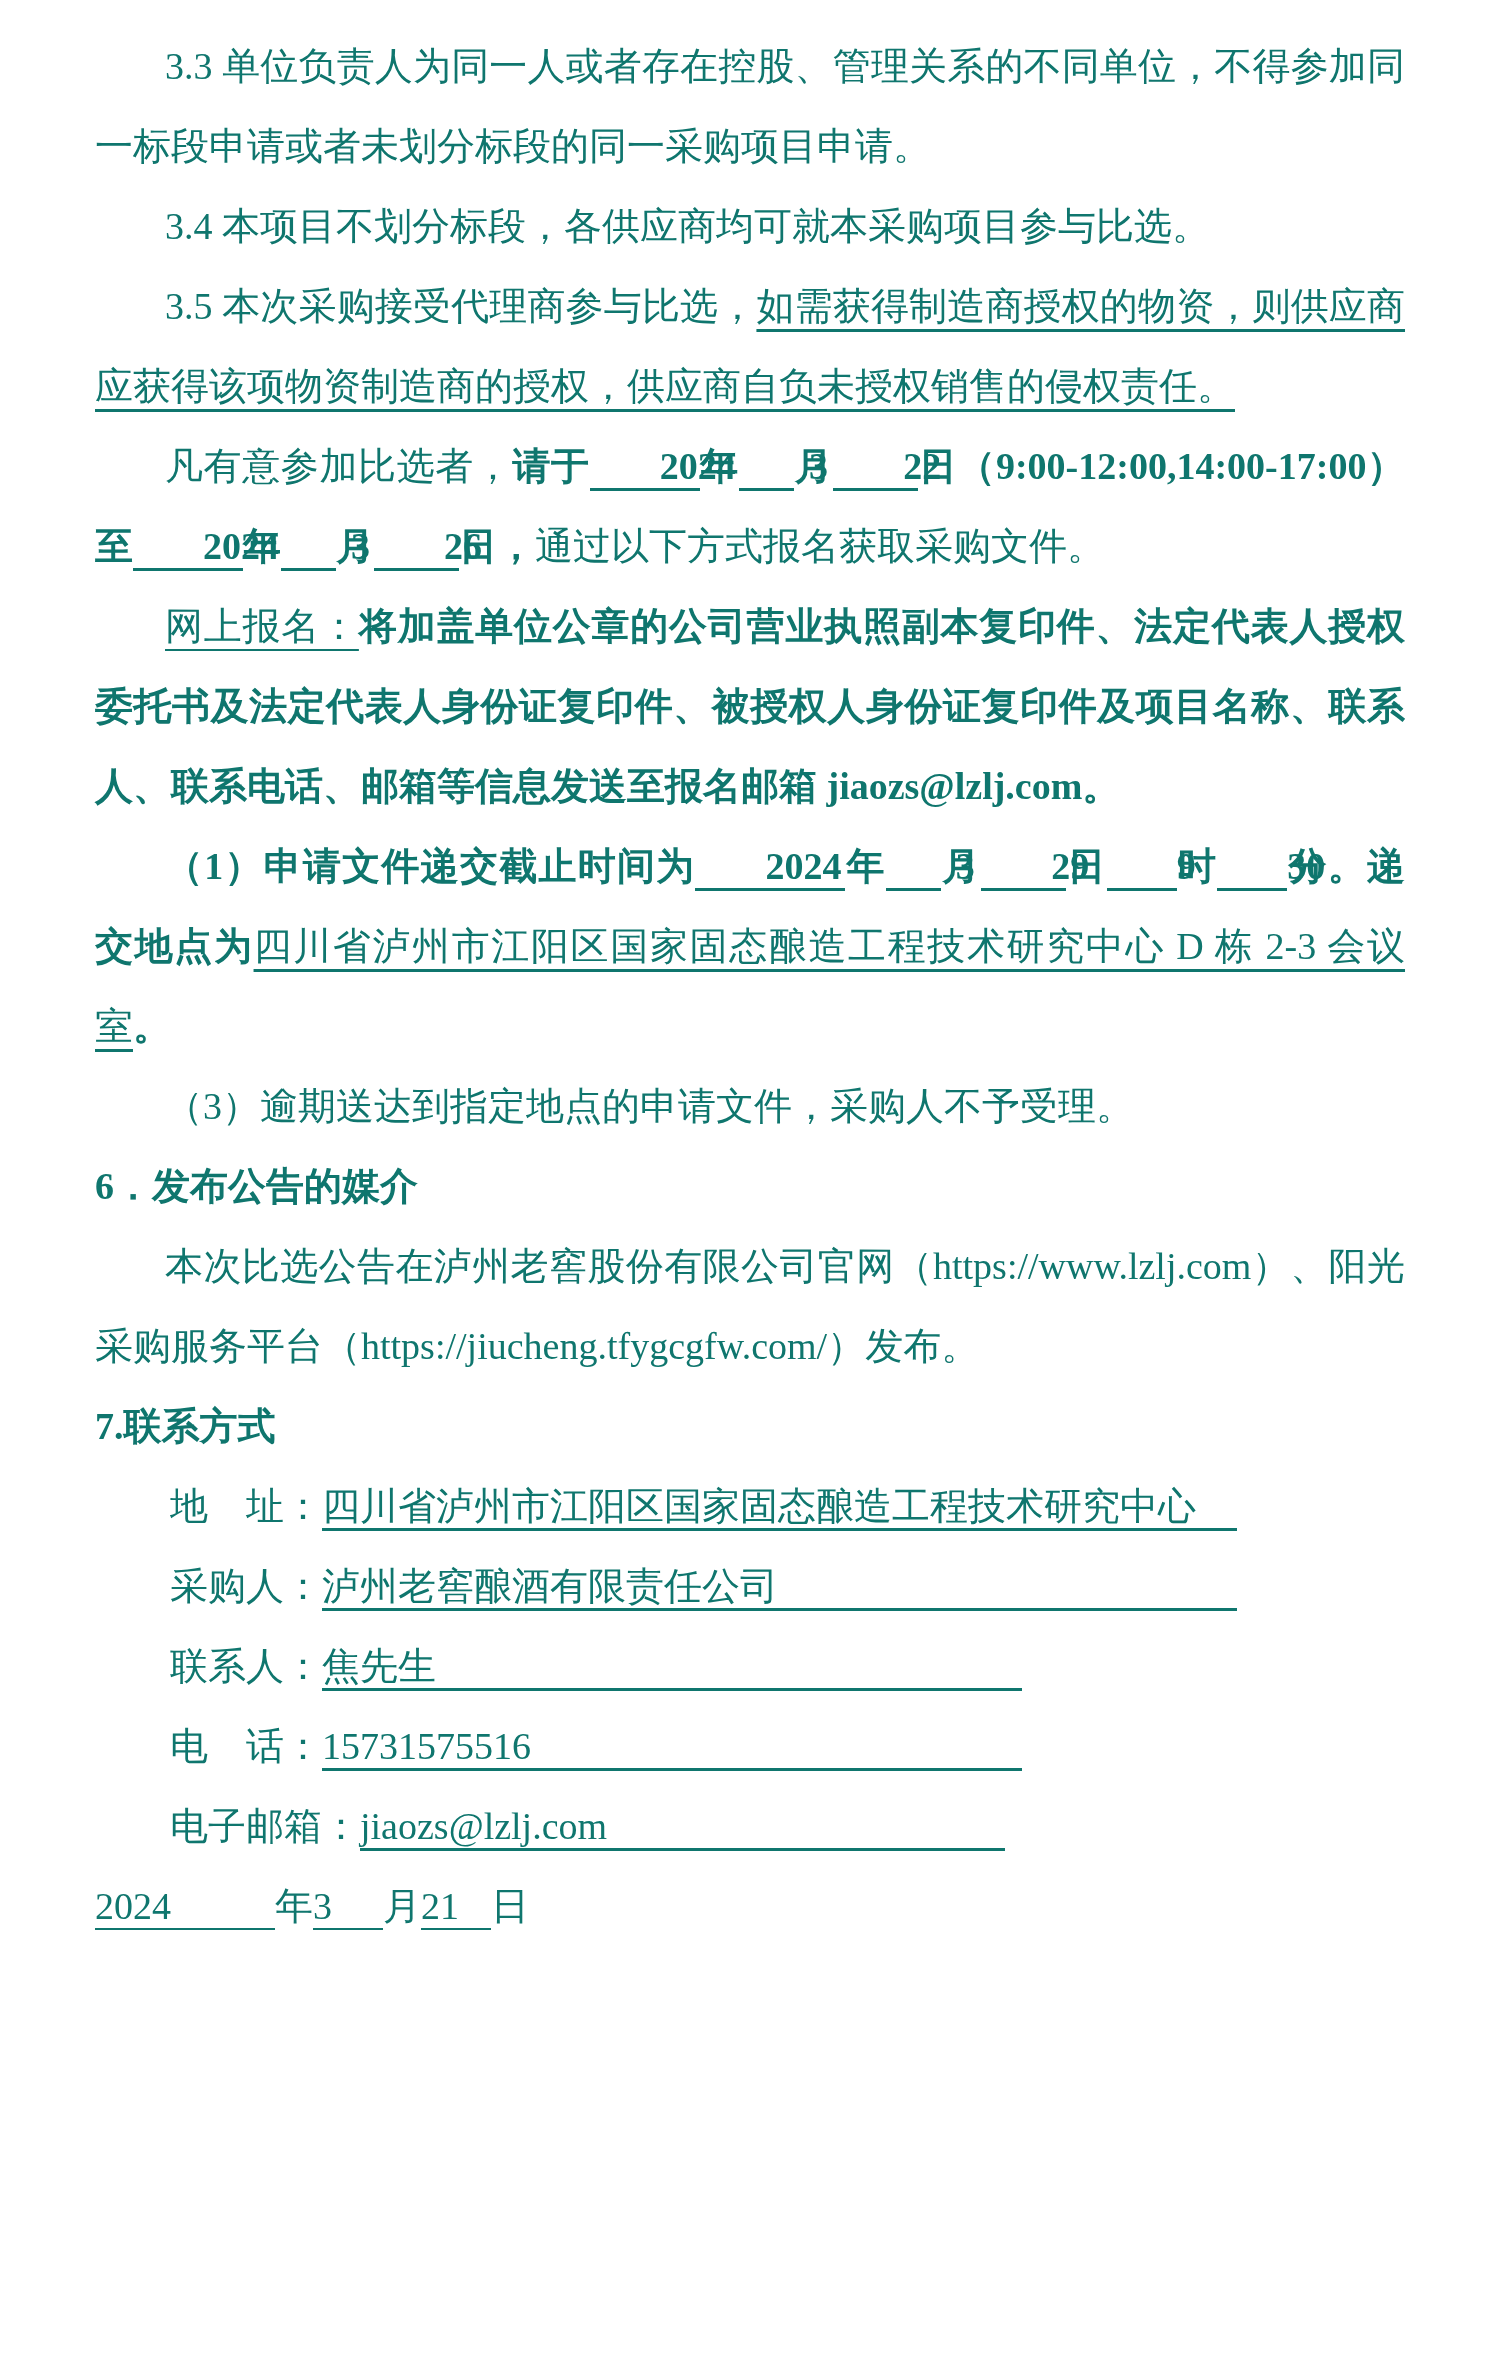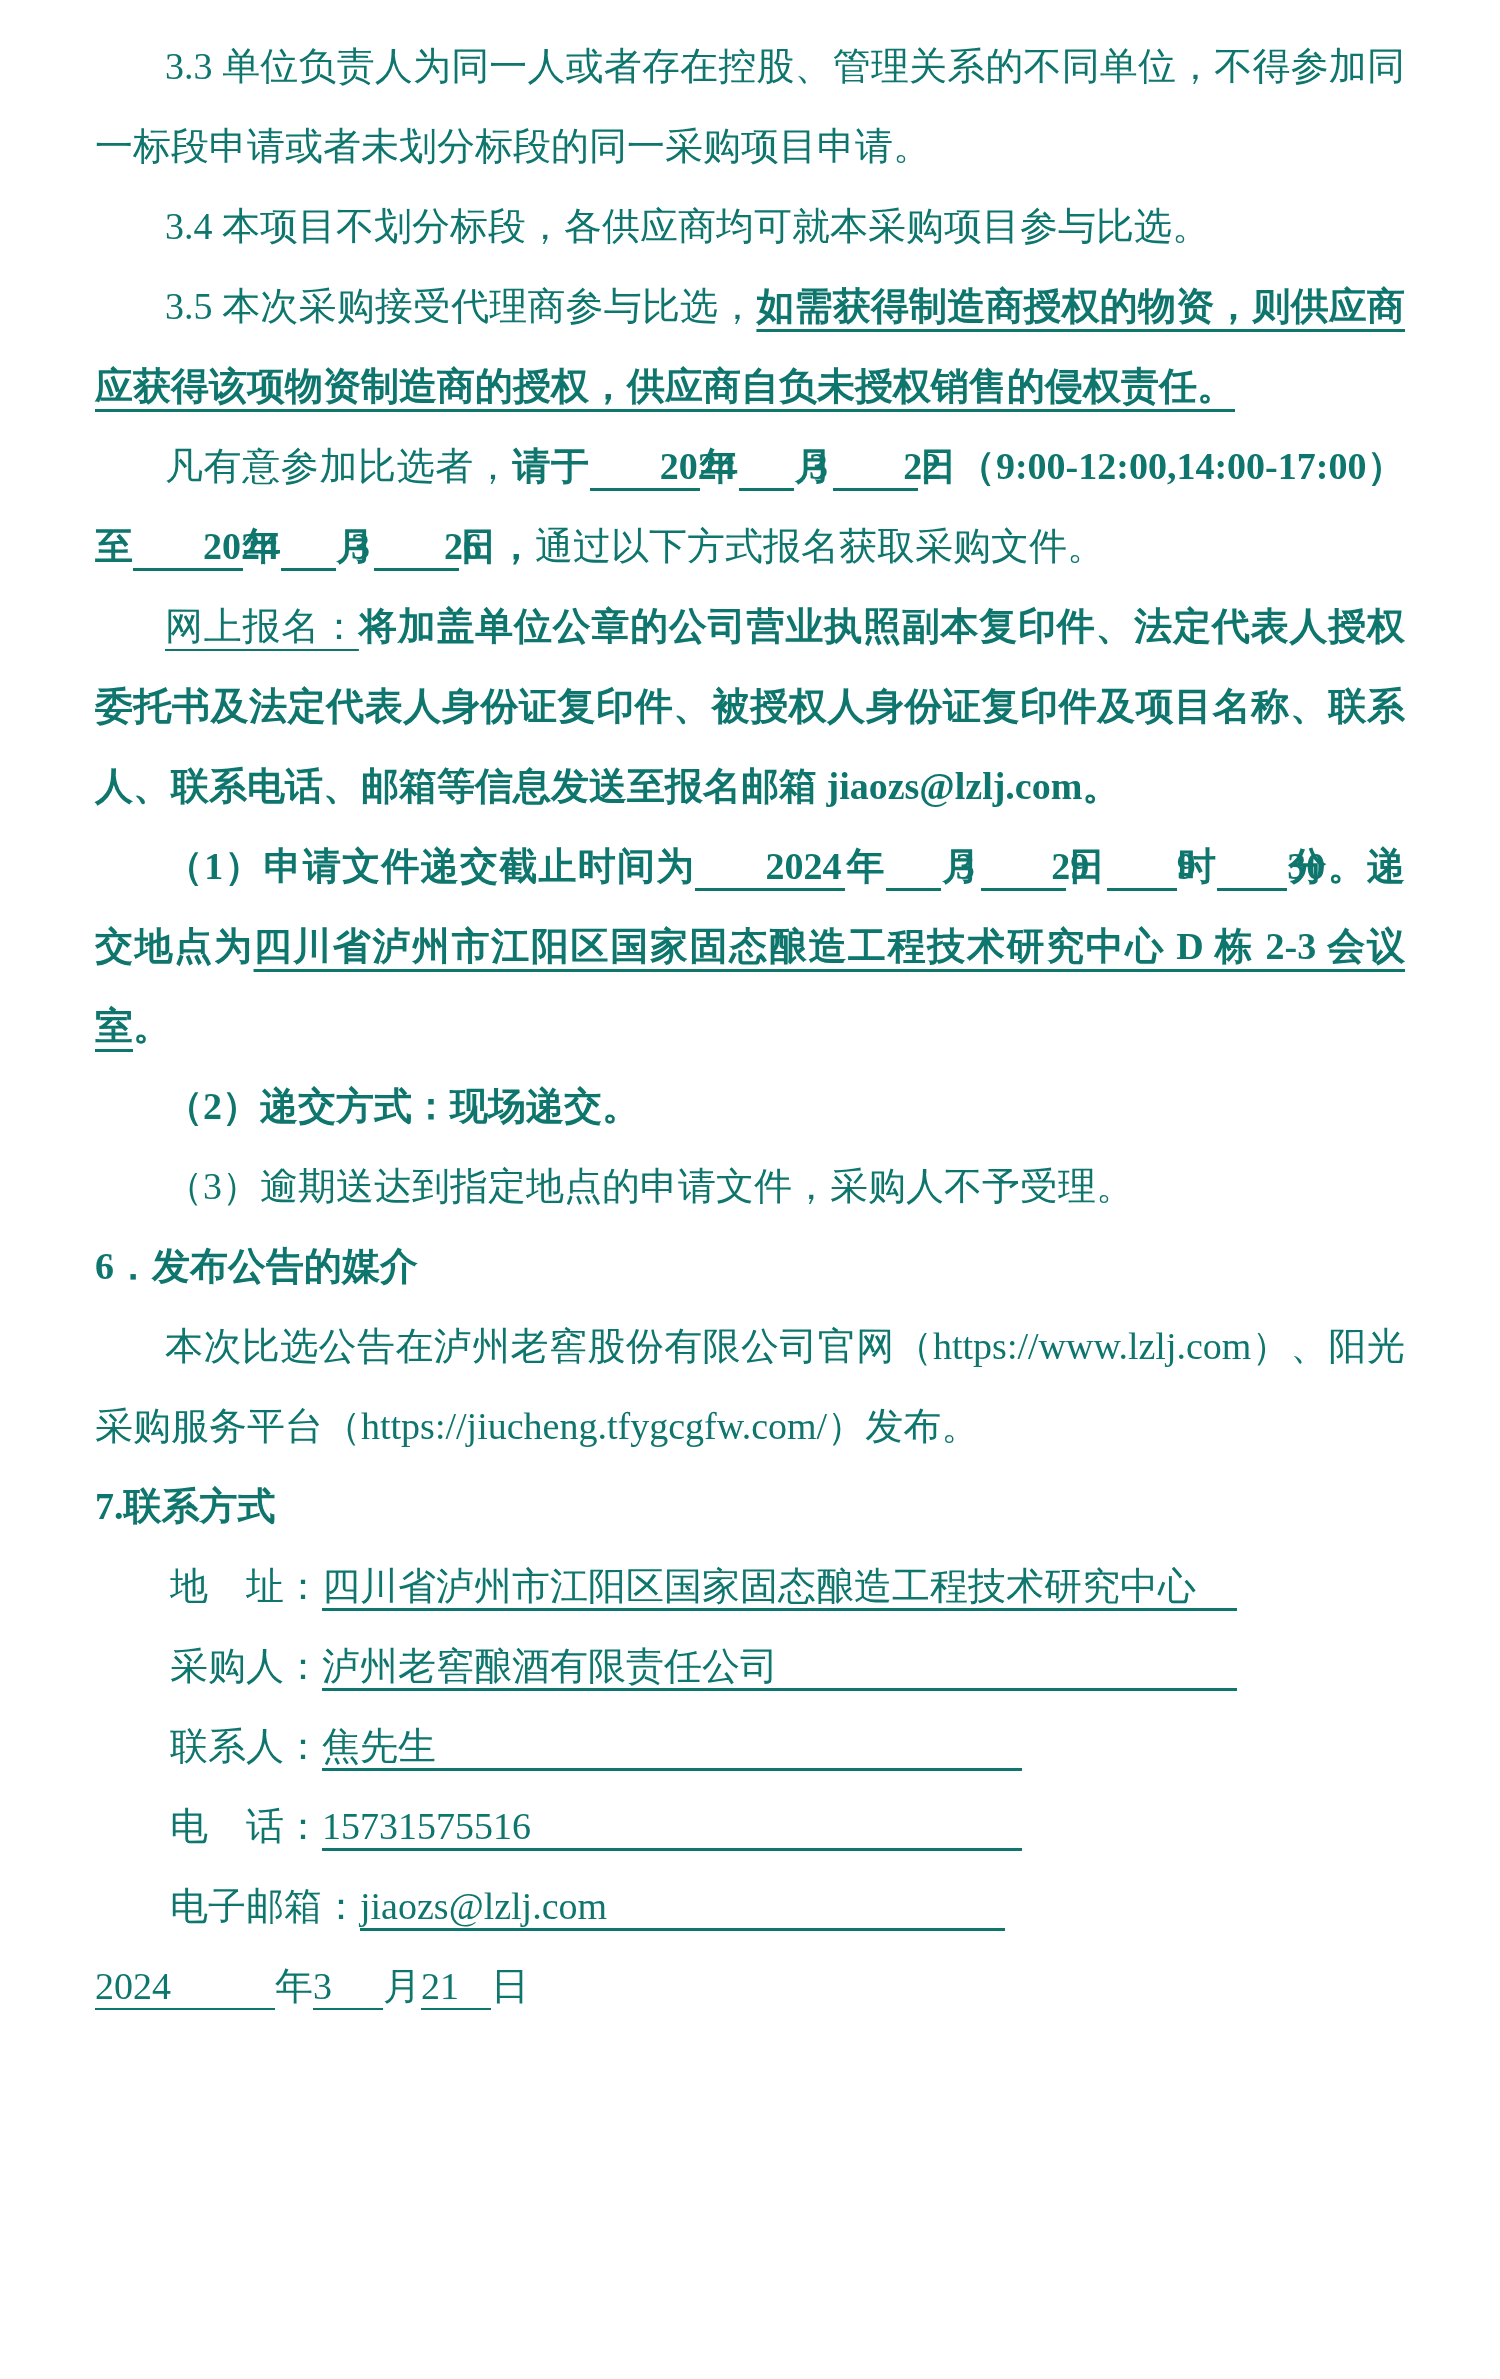--- a/index.html
+++ b/index.html
@@ -7,21 +7,21 @@
     width:1500px;min-height:2379px;box-sizing:border-box;
     margin:0 auto;padding:26px 95px 60px 95px;
     background:#ffffff;color:#0f766e;
     font-family:"Liberation Serif","DejaVu Serif",serif;
     font-size:38px;
   }
   .page p{margin:0;line-height:80px;text-align:justify;}
   .indent{text-indent:70px;}
   .hd{font-weight:bold;}
   .b{font-weight:bold;}
-  .bu{font-weight:bold;text-decoration:underline;text-decoration-thickness:3px;text-underline-offset:10px;}
+  .bu{font-weight:normal;text-decoration:underline;text-decoration-thickness:3px;text-underline-offset:10px;}
   .u{text-decoration:underline;text-decoration-thickness:2px;text-underline-offset:10px;}
   .nw{white-space:nowrap;}
   .blank{
     display:inline-block;line-height:44px;
     border-bottom:3px solid currentColor;font-weight:bold;
   }
   .blank.n{font-weight:normal;}
   .blank.thin{border-bottom-width:2px;}
   .w55{width:55px}.w70{width:70px}.w85{width:85px}.w110{width:110px}
   .w150{width:150px}.w180{width:180px}
@@ -55,23 +55,20 @@
 
   <p class="indent">
     <span class="u">网上报名：</span><span class="b">将加盖单位公章的公司营业执照副本复印件、法定代表人授权委托书及法定代表人身份证复印件、被授权人身份证复印件及项目名称、联系人、联系电话、邮箱等信息发送至报名邮箱 jiaozs@lzlj.com。</span>
   </p>
 
 
   <p class="indent">
     <span class="b">（1）申请文件递交截止时间为</span><span class="blank w150">2024</span><span class="b">年</span><span class="blank w55">3</span><span class="b">月</span><span class="blank w85">29</span><span class="b">日</span><span class="blank w70">9</span><span class="b">时</span><span class="blank w70">30</span><span class="b">分</span><span class="b">。递交地点为</span><span class="bu">四川省泸州市江阳区国家固态酿造工程技术研究中心 D 栋 2-3 会议室</span><span class="b">。</span>
   </p>
 
-  <p class="indent b">
-    <span>（2）递交方式：现场递交。</span>
-  </p>
 
   <p class="indent">
     <span>（3）逾期送达到指定地点的申请文件，采购人不予受理。</span>
   </p>
 
 
   <p class="hd">
     <span>6．发布公告的媒介</span>
   </p>
 

